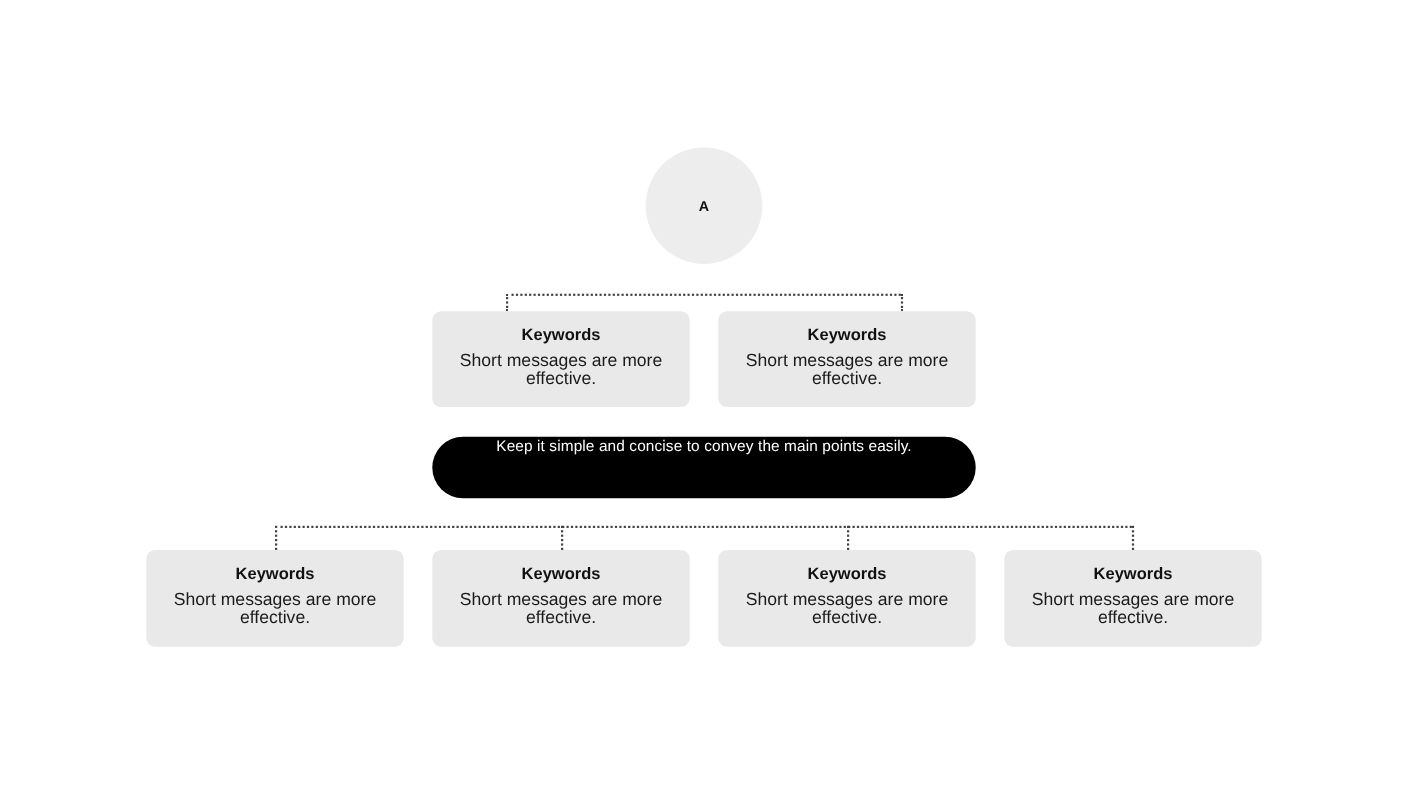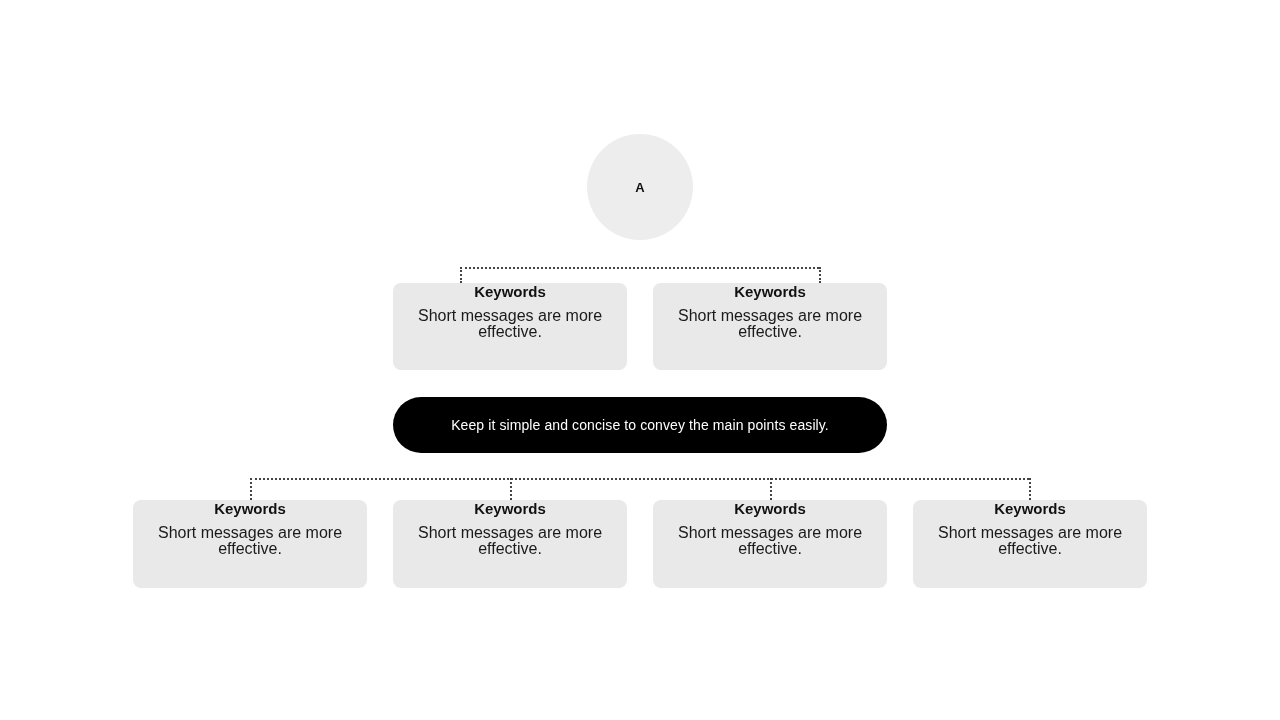--- a/index.html
+++ b/index.html
@@ -50,20 +50,21 @@
     width: 0;
     border-left: 2px dotted #444444;
   }
 
   
   .card {
     position: absolute;
     background: #e9e9e9;
     border-radius: 8px;
     box-sizing: border-box;
+    padding-top: 13px;
     text-align: center;
   }
   .card-title {
     font-size: 15px;
     font-weight: bold;
     color: #111111;
     line-height: 18px;
     margin: 0;
   }
   .card-desc {
@@ -80,21 +81,21 @@
   
   .banner {
     position: absolute;
     left: 393px;
     top: 397px;
     width: 494px;
     height: 56px;
     background: #000000;
     border-radius: 28px;
     display: flex;
-    align-items: center;
+    align-items: flex-start;
     justify-content: center;
   }
   .banner-text {
     font-size: 14px;
     font-weight: normal;
     color: #ffffff;
     letter-spacing: 0.1px;
   }
 </style>
 </head>

